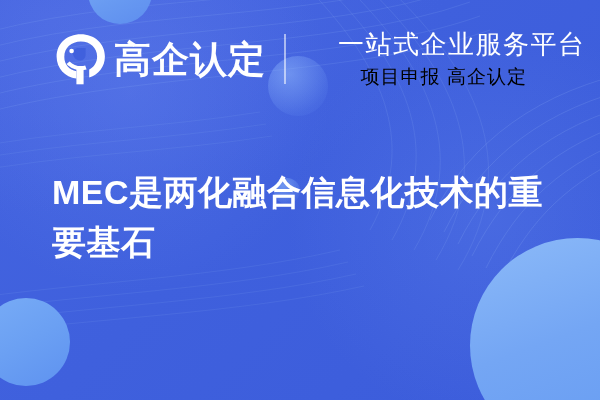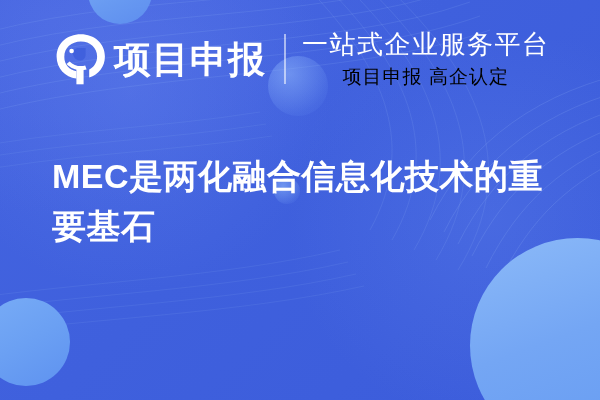--- a/index.html
+++ b/index.html
@@ -114,37 +114,38 @@
     flex-direction: column;
     justify-content: center;
   }
   .slogan-main {
     color: #ffffff;
     font-size: 26px;
     font-weight: 400;
     letter-spacing: 1.5px;
     line-height: 1.15;
     white-space: nowrap;
+    margin-left: 36px;
   }
   .slogan-sub {
     margin-top: 6px;
     color: #000000;
     font-size: 19px;
     font-weight: 400;
     letter-spacing: 1px;
     line-height: 1.15;
     text-align: center;
     white-space: nowrap;
   }
 
   
   .headline {
     position: absolute;
     left: 52px;
-    top: 152px;
+    top: 168px;
     width: 506px;
     color: #ffffff;
     font-size: 34px;
     font-weight: 700;
     line-height: 1.46;
     letter-spacing: 0.5px;
     word-break: break-all;
   }
 </style>
 </head>
@@ -211,21 +212,21 @@
         <path fill="#ffffff" d="M24.4,36.5 L31.6,36.5 L31.6,53.3 L24.4,53.3 Z"></path>
 
         <path fill="#4060DD" d="M21.0,22.2 C21.0,19.3 23.4,17.0 26.4,17.0 L33.6,17.0 L33.6,24.0 C33.6,27.0 31.2,29.4 28.2,29.4 C24.3,29.4 21.0,26.3 21.0,22.2 Z"></path>
 
         <circle cx="19.6" cy="20.0" r="2.3" fill="#ffffff"></circle>
 
         <path fill="#ffffff" d="M17.6,30.4 C21.6,34.4 27.4,36.0 33.2,34.6 L34.6,38.4 C27.0,40.4 19.4,38.2 14.6,33.0 Z"></path>
       </svg>
     </span>
 
-    <span class="brand-name">项目申报</span>
+    <span class="brand-name">高企认定</span>
 
     <span class="divider"></span>
 
     <span class="slogan-block">
       <span class="slogan-main">一站式企业服务平台</span>
       <span class="slogan-sub">项目申报 高企认定</span>
     </span>
   </div>
 
   <div class="headline">MEC是两化融合信息化技术的重要基石</div>

